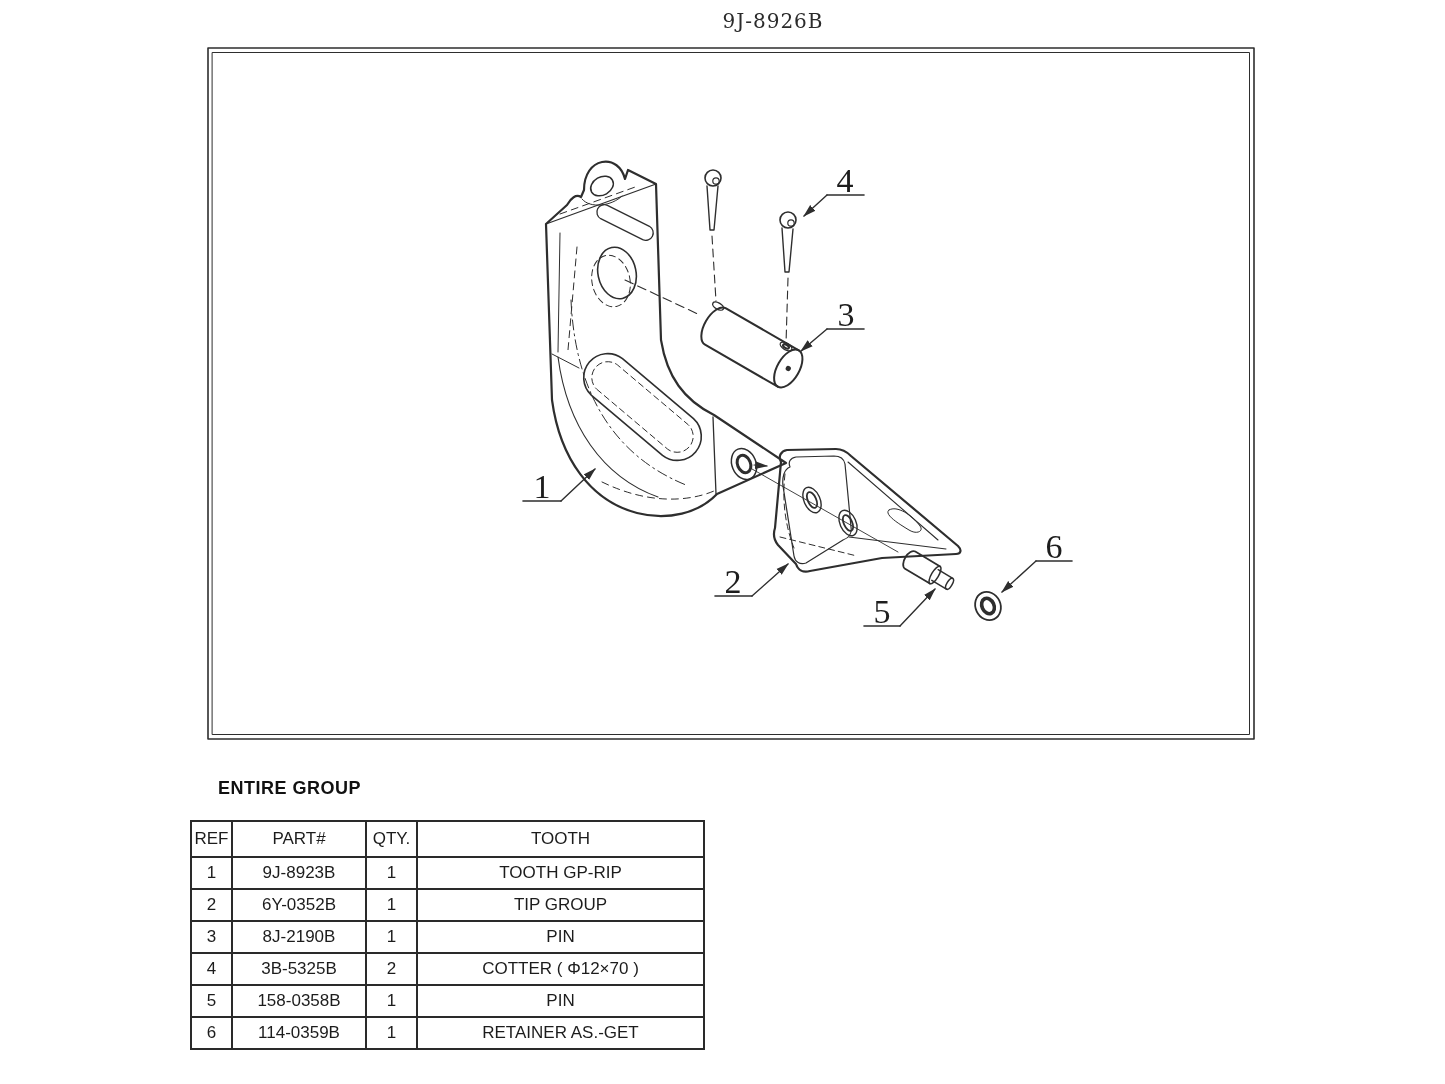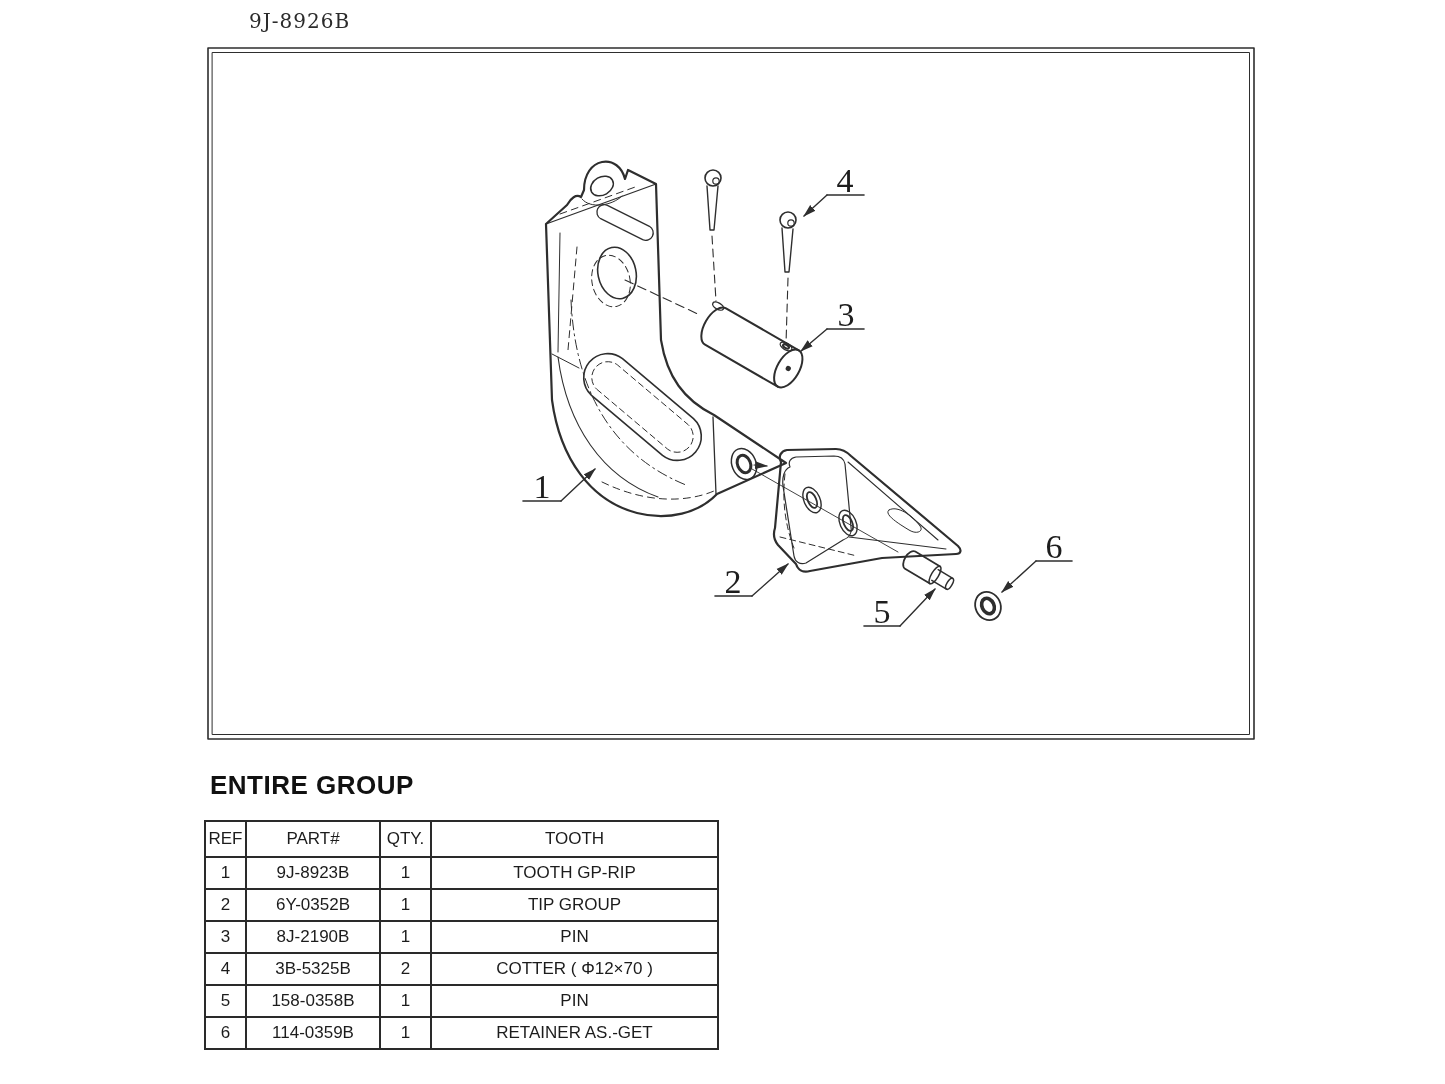--- a/index.html
+++ b/index.html
@@ -1,25 +1,25 @@
 <!DOCTYPE html>
 <html><head>
 <meta charset="utf-8">
 <style>
   html,body{margin:0;padding:0;background:#ffffff;}
   .page{position:relative;width:1445px;height:1084px;background:#ffffff;overflow:hidden;
         font-family:"Liberation Sans",sans-serif;color:#222;}
   .doc-title{position:absolute;top:9px;left:207px;width:1048px;display:flex;
-             gap:74px;transform:translateX(42px);
+             justify-content:center;gap:74px;transform:translateX(42px);
              font-family:"DejaVu Serif",serif;font-size:20px;letter-spacing:1px;color:#2b2b2b;
              white-space:nowrap;}
   .diagram-svg{position:absolute;left:0;top:0;}
-  .section-title{position:absolute;left:210px;top:770px;margin:0;
-                 font-size:26px;font-weight:bold;letter-spacing:0.5px;color:#111;}
-  table.parts{position:absolute;left:204px;top:820px;border-collapse:collapse;
+  .section-title{position:absolute;left:210px;top:770px;margin:8px;
+                 font-size:18px;font-weight:bold;letter-spacing:0.5px;color:#111;}
+  table.parts{position:absolute;left:190px;top:820px;border-collapse:collapse;
               table-layout:fixed;width:513px;font-size:17px;color:#1c1c1c;}
   table.parts td,table.parts th{border:2px solid #2a2a2a;text-align:center;vertical-align:middle;
               font-weight:400;padding:0;overflow:hidden;white-space:nowrap;}
   table.parts thead th{height:34px;}
   table.parts tbody td{height:30px;}
   svg .ln{fill:none;stroke:#2e2e2e;stroke-linecap:round;stroke-linejoin:round;}
   svg text.callout{font-family:"Liberation Serif",serif;font-size:34px;fill:#1d1d1d;}
 </style>
 </head>
 <body>

